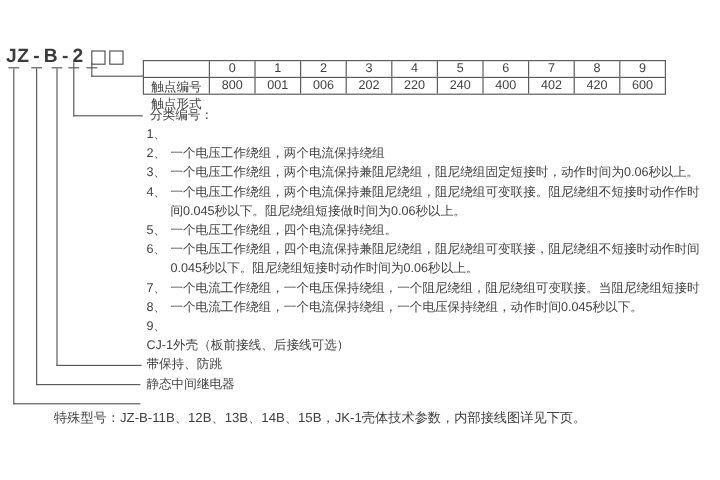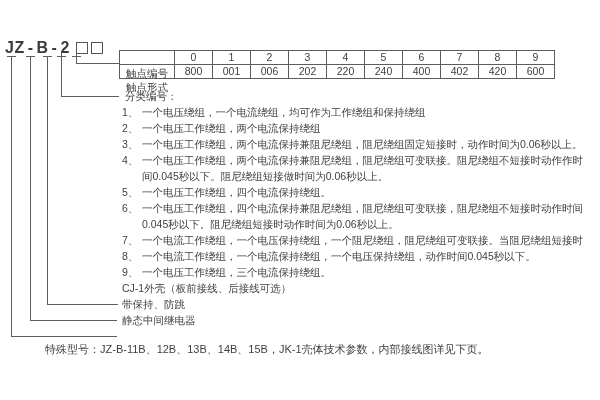--- a/index.html
+++ b/index.html
@@ -122,21 +122,20 @@
           <div class="tcell">600</div>
         </div>
     </div>
   </div>
 
   <div class="cls">
     <div class="cls-title">分类编号：</div>
     <div>
         <div class="cline">
         <span class="cnum">1、</span>
-        <span class="ctext">一个电压绕组，一个电流绕组，均可作为工作绕组和保持绕组</span>
       </div>
         <div class="cline">
         <span class="cnum">2、</span>
         <span class="ctext">一个电压工作绕组，两个电流保持绕组</span>
       </div>
         <div class="cline">
         <span class="cnum">3、</span>
         <span class="ctext">一个电压工作绕组，两个电流保持兼阻尼绕组，阻尼绕组固定短接时，动作时间为0.06秒以上。</span>
       </div>
         <div class="cline">
@@ -165,21 +164,20 @@
       </div>
         <div class="cline">
         <span class="cnum"></span>
       </div>
         <div class="cline">
         <span class="cnum">8、</span>
         <span class="ctext">一个电流工作绕组，一个电流保持绕组，一个电压保持绕组，动作时间0.045秒以下。</span>
       </div>
         <div class="cline">
         <span class="cnum">9、</span>
-        <span class="ctext">一个电压工作绕组，三个电流保持绕组。</span>
       </div>
       </div>
     <div class="tlabel">CJ-1外壳（板前接线、后接线可选）</div>
     <div class="tlabel">带保持、防跳</div>
     <div class="tlabel">静态中间继电器</div>
   </div>
 
   <div class="footer">特殊型号：JZ-B-11B、12B、13B、14B、15B，JK-1壳体技术参数，内部接线图详见下页。</div>
 
 </div>

